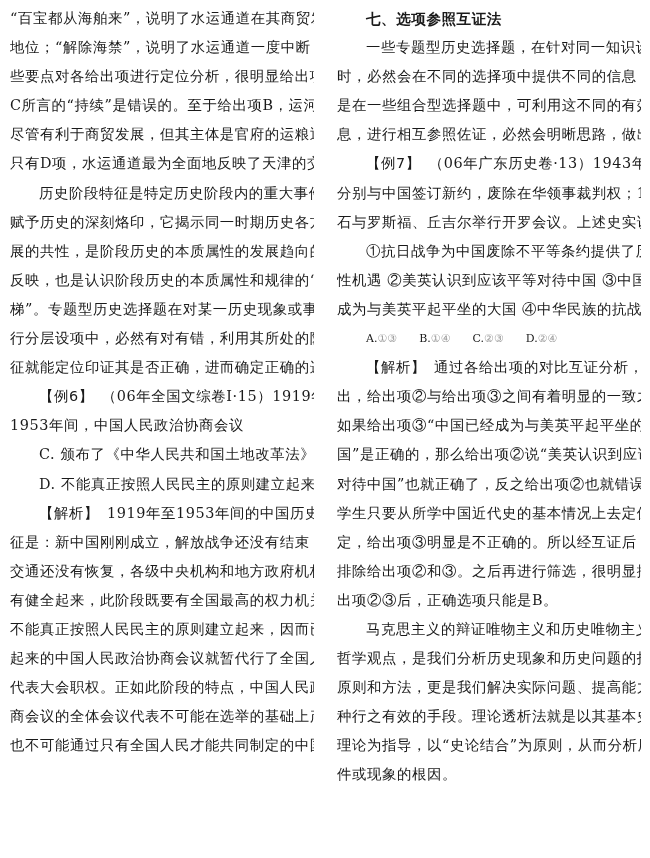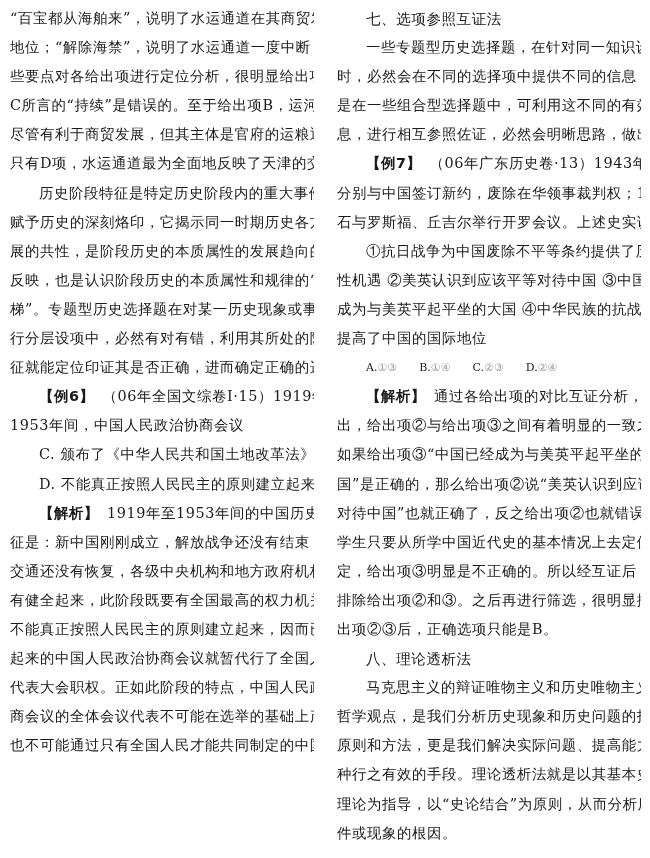--- a/index.html
+++ b/index.html
@@ -19,26 +19,26 @@
     font-size: 14.4px; letter-spacing: 0.6px;
     white-space: nowrap; overflow: hidden;
     text-align: justify; text-align-last: justify;
   }
   .line.last { text-align-last: left; }
   .line.indent { padding-left: 29px; }
   .line.opt { padding-left: 29px; text-align-last: left; }
   .heading {
     height: 29.1px; line-height: 29.1px;
     font-family: "DejaVu Sans", "Liberation Sans", sans-serif;
-    font-weight: normal; font-size: 14.6px; padding-left: 29px;
+    font-weight: bold; font-size: 14.6px; padding-left: 29px;
     letter-spacing: 0.5px; white-space: nowrap;
   }
   .tag {
     font-family: "DejaVu Sans", "Liberation Sans", sans-serif;
-    font-weight: bold; margin-right: 8px;
+    font-weight: normal; margin-right: 8px;
   }
   .choices { display: flex; gap: 22px; padding-left: 29px; height: 29.1px; line-height: 29.1px; font-size: 11px; }
   .choices span.faint { color: #9a9a9a; }
 </style>
 </head>
 <body>
 
 <div class="col left">
   <div class="line">“百宝都从海舶来”，说明了水运通道在其商贸发展中</div>
   <div class="line">地位；“解除海禁”，说明了水运通道一度中断；通过这</div>
@@ -83,40 +83,38 @@
   <div class="line">息，进行相互参照佐证，必然会明晰思路，做出正确的</div>
 
   <div class="line indent">
     <span class="tag">【例7】</span><span>（06年广东历史卷·13）1943年1月，美英</span>
   </div>
   <div class="line">分别与中国签订新约，废除在华领事裁判权；11月，蒋介</div>
   <div class="line last">石与罗斯福、丘吉尔举行开罗会议。上述史实说明</div>
   <div class="line indent">①抗日战争为中国废除不平等条约提供了历史</div>
   <div class="line">性机遇 ②美英认识到应该平等对待中国 ③中国已经</div>
   <div class="line">成为与美英平起平坐的大国 ④中华民族的抗战大大</div>
-  <div class="line last">提高了中国的国际地位</div>
   <div class="choices">
     <span><span>A.</span><span class="faint">①③</span></span>
     <span><span>B.</span><span class="faint">①④</span></span>
     <span><span>C.</span><span class="faint">②③</span></span>
     <span><span>D.</span><span class="faint">②④</span></span>
   </div>
   <div class="line indent">
     <span class="tag">【解析】</span><span>通过各给出项的对比互证分析，可以看</span>
   </div>
   <div class="line">出，给出项②与给出项③之间有着明显的一致之处。</div>
   <div class="line">如果给出项③“中国已经成为与美英平起平坐的大</div>
   <div class="line">国”是正确的，那么给出项②说“美英认识到应该平等</div>
   <div class="line">对待中国”也就正确了，反之给出项②也就错误了。</div>
   <div class="line">学生只要从所学中国近代史的基本情况上去定位判</div>
   <div class="line">定，给出项③明显是不正确的。所以经互证后，能够</div>
   <div class="line">排除给出项②和③。之后再进行筛选，很明显排除给</div>
   <div class="line last">出项②③后，正确选项只能是B。</div>
 
-  <div class="heading">八、理论透析法</div>
   <div class="line indent">马克思主义的辩证唯物主义和历史唯物主义的</div>
   <div class="line">哲学观点，是我们分析历史现象和历史问题的指导性</div>
   <div class="line">原则和方法，更是我们解决实际问题、提高能力的一</div>
   <div class="line">种行之有效的手段。理论透析法就是以其基本史学</div>
   <div class="line">理论为指导，以“史论结合”为原则，从而分析历史事</div>
   <div class="line last">件或现象的根因。</div>
 
 </div>
 
 </body></html>

